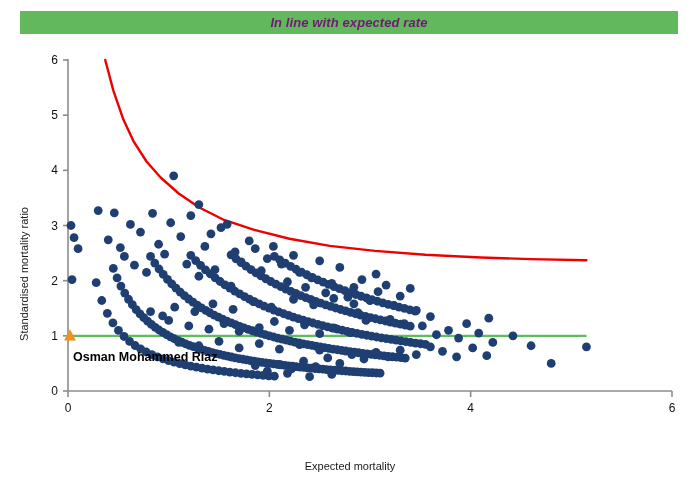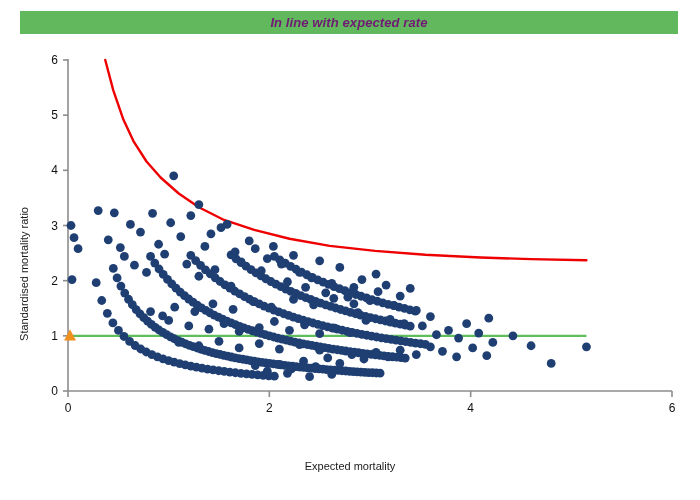--- a/index.html
+++ b/index.html
@@ -558,20 +558,21 @@
           <circle cx="293.49333333333334" cy="259.42333333333335" r="4.4" fill="#1f3f73"></circle>
           <circle cx="313.62666666666667" cy="264.94" r="4.4" fill="#1f3f73"></circle>
           <circle cx="333.76" cy="258.32" r="4.4" fill="#1f3f73"></circle>
           <circle cx="353.8933333333333" cy="263.83666666666664" r="4.4" fill="#1f3f73"></circle>
         </g>
       <g id="g-sel">
           <polygon points="70.01333333333334,289.3533333333333 64.07333333333334,300.5133333333333 75.95333333333333,300.5133333333333" fill="#f0901e"></polygon>
         </g>
     </svg>
 
+    <div id="selected-label">Osman Mohammed Riaz</div>
 
     <div class="axis-title" id="x-axis-title">Expected mortality</div>
     <div class="axis-title" id="y-axis-title">Standardised mortality ratio</div>
 
     <div id="legend">
         <div class="legend-item">
           <span class="legend-label">National average</span>
         </div>
         <div class="legend-item">
           <span class="legend-label">Control limit</span>

